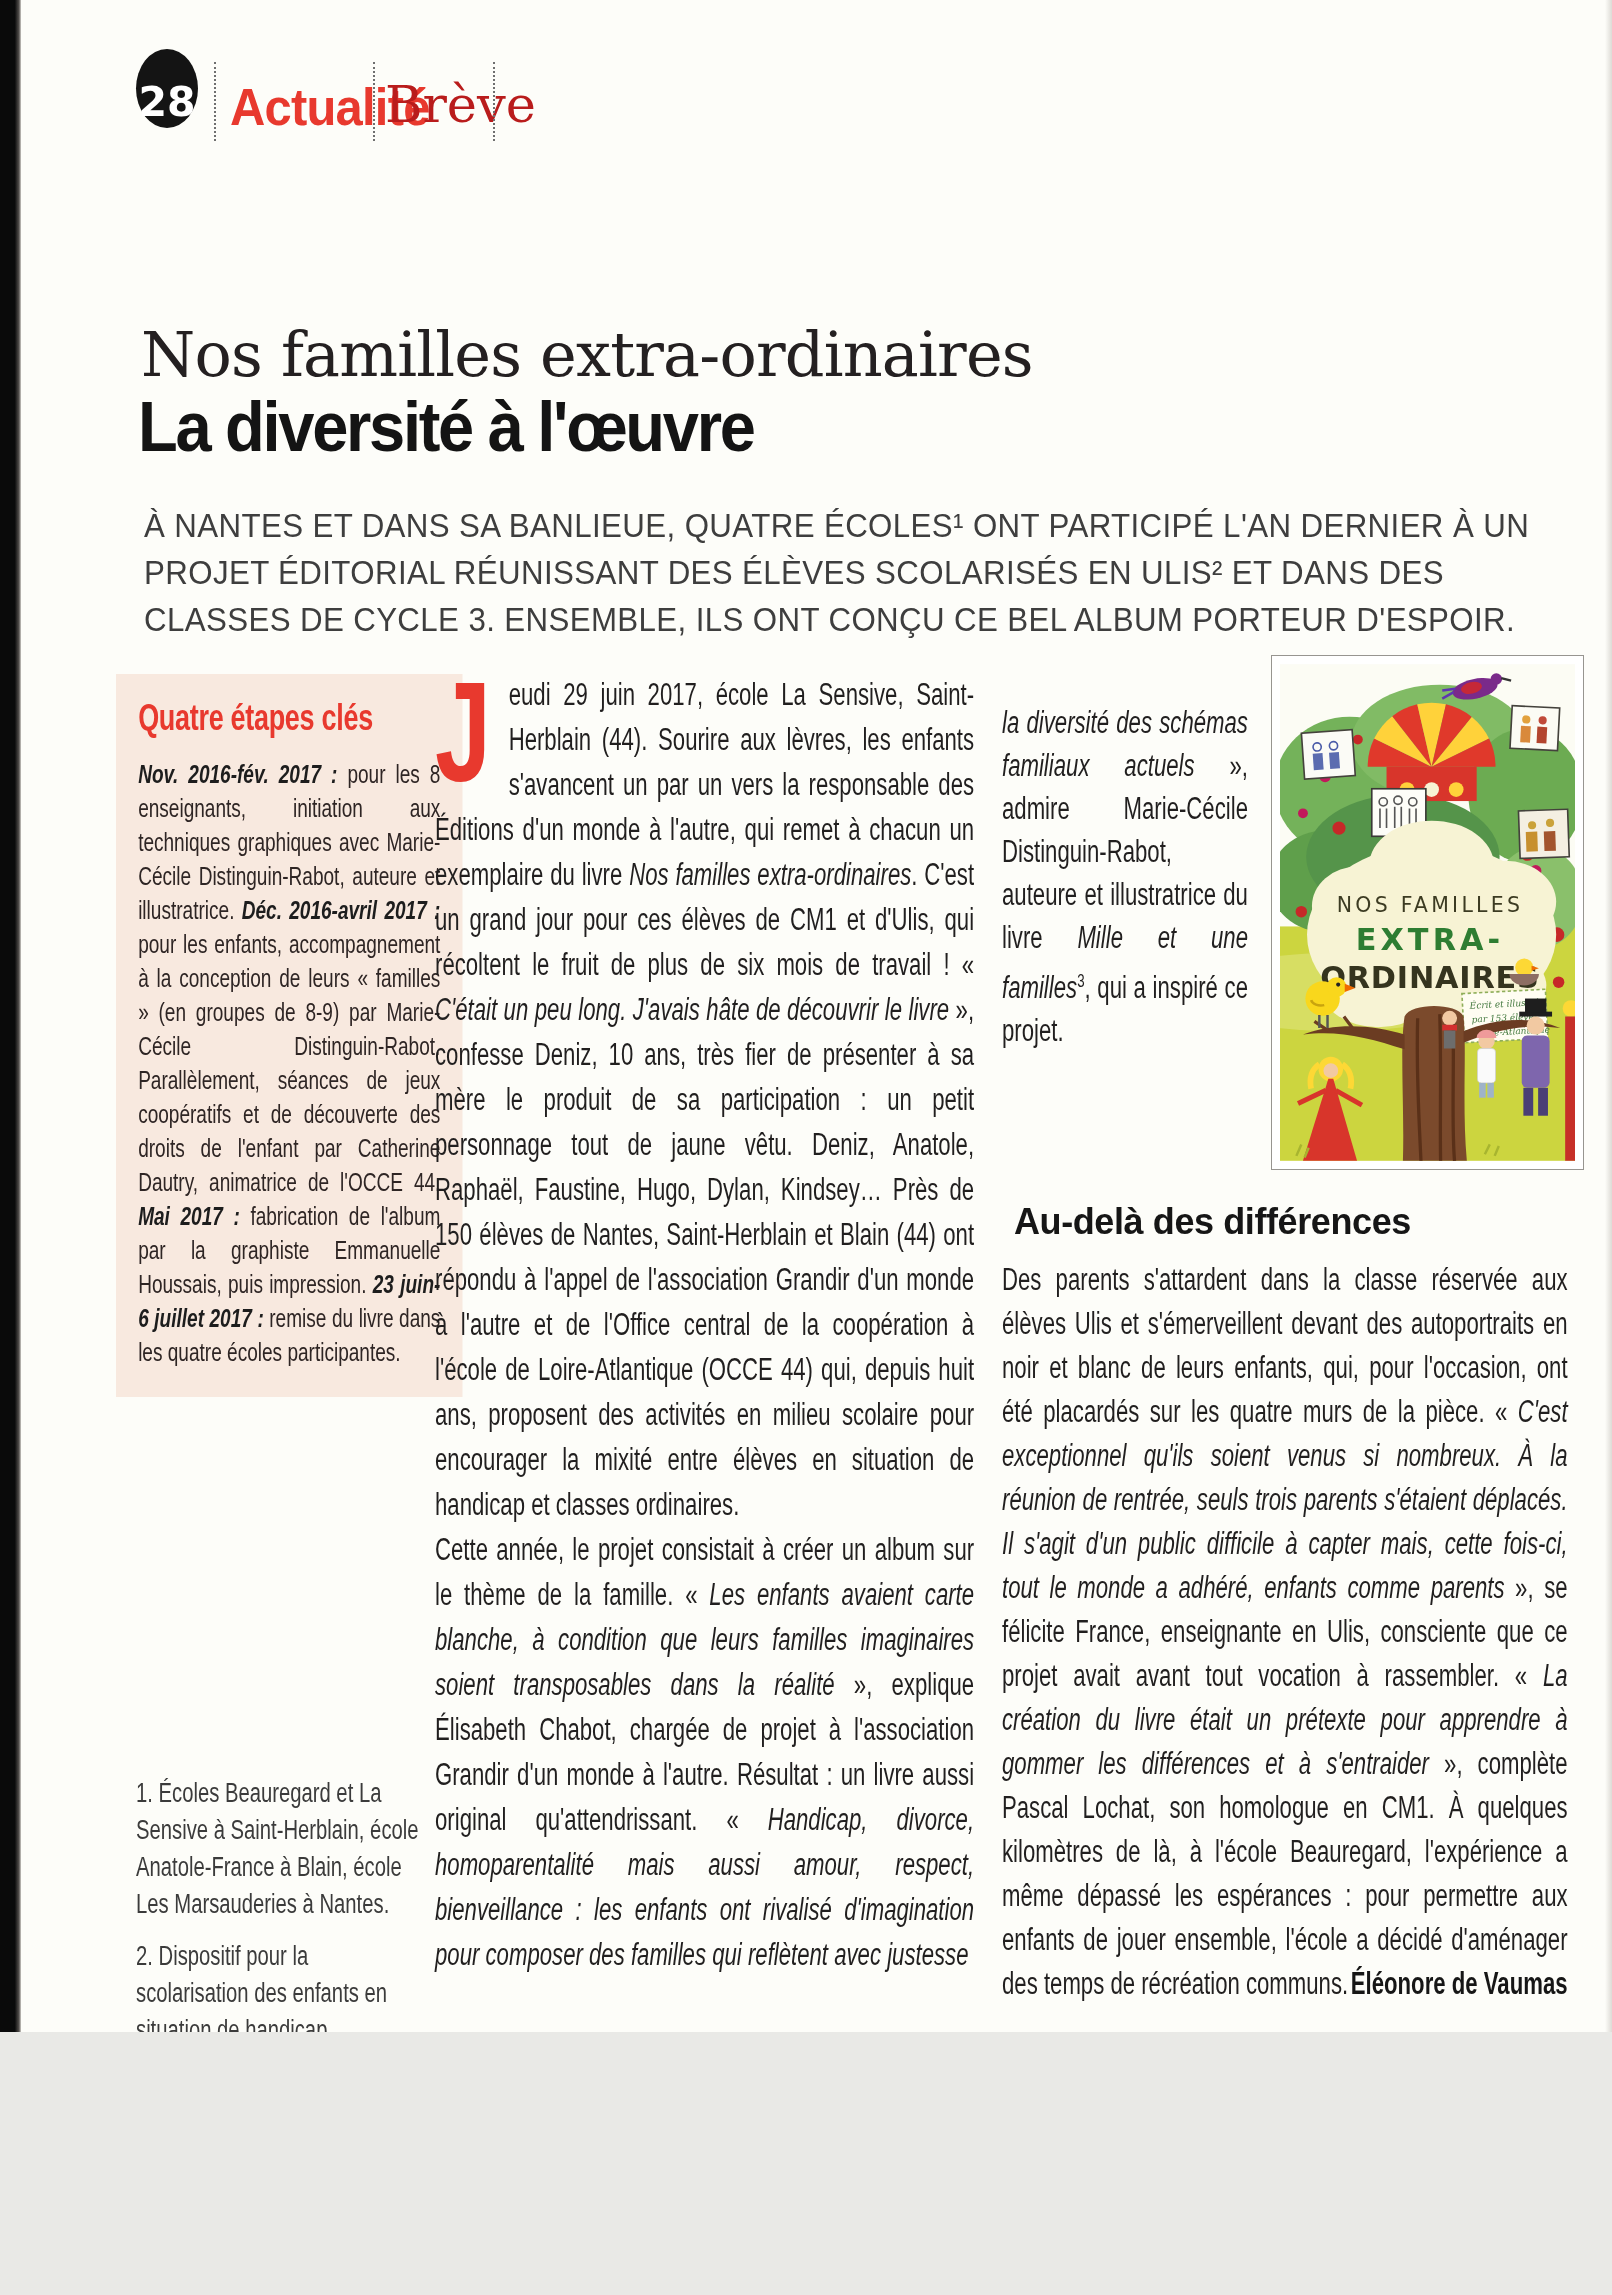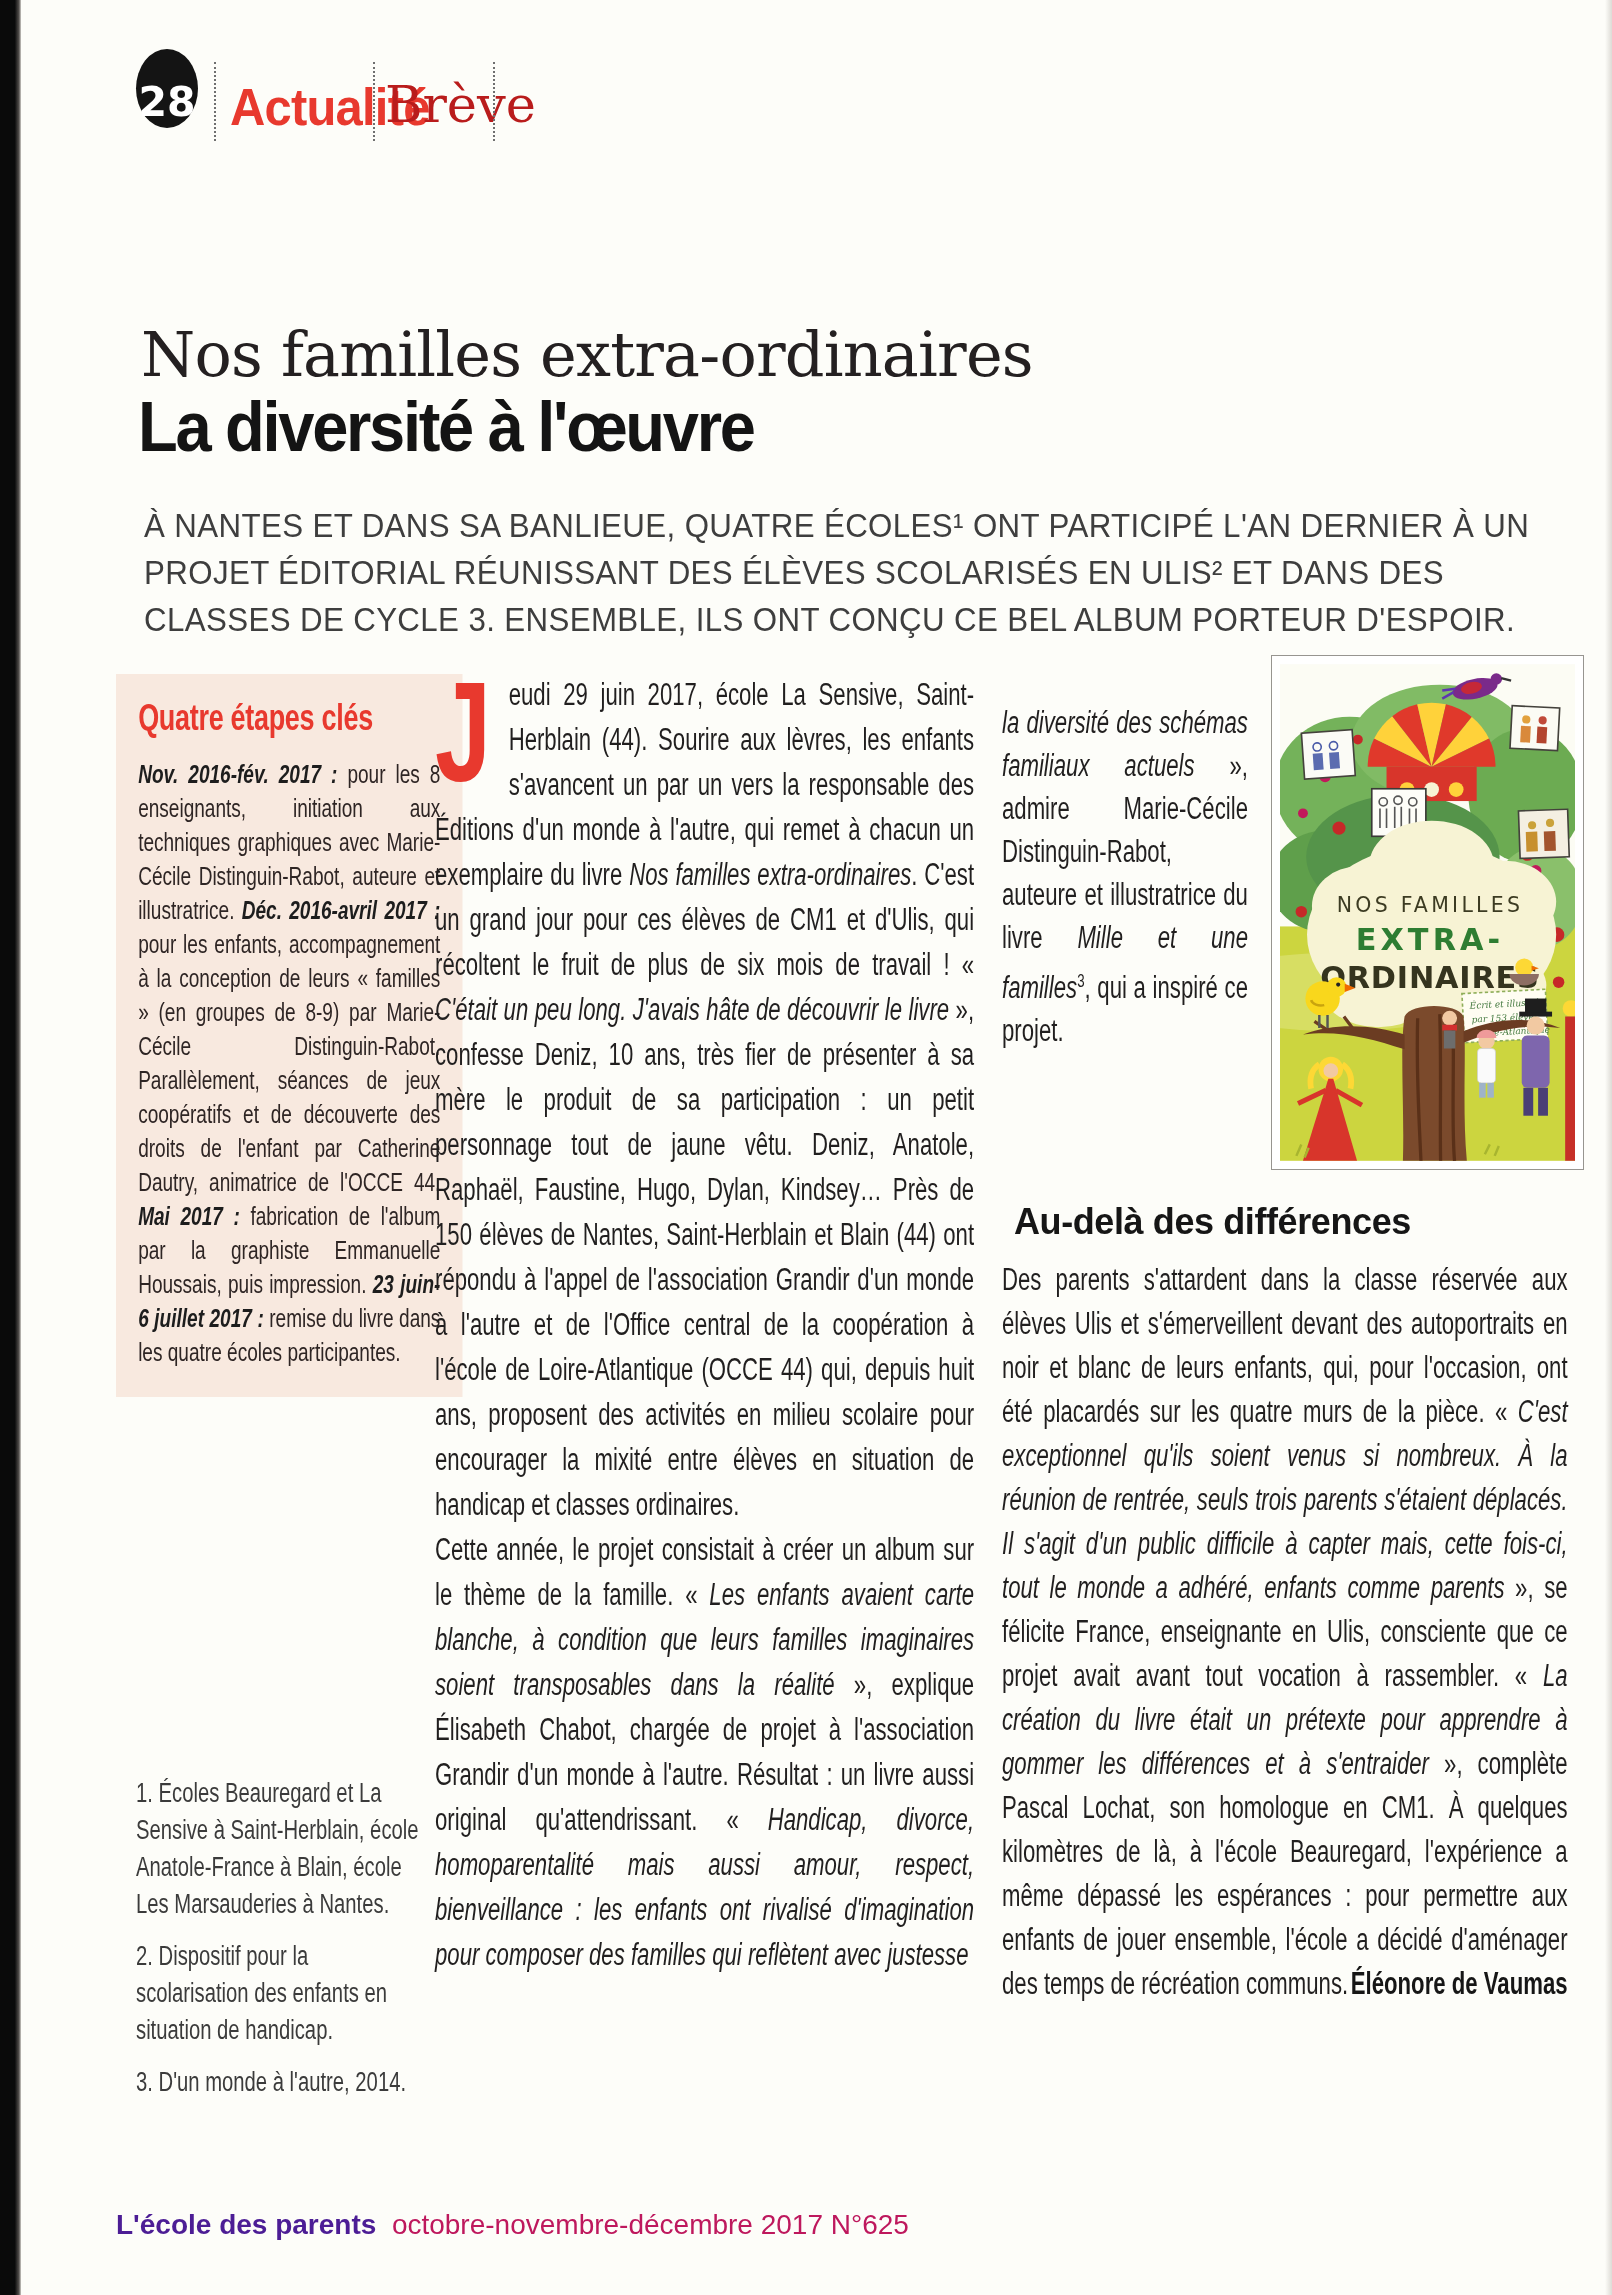--- a/index.html
+++ b/index.html
@@ -1,16 +1,16 @@
 <!DOCTYPE html>
 <html lang="fr" style="font-size:13px"><head>
 <meta charset="utf-8">
 <style>
   html,body{margin:0;padding:0;background:#e9e9e6;}
-  .page{position:relative;width:1613px;height:2295px;overflow:hidden;background:#fdfdf9;
+  .page{position:relative;width:1613px;height:2032px;overflow:hidden;background:#fdfdf9;
         font-family:"Liberation Sans","DejaVu Sans",sans-serif;color:#222;}
   .abs{position:absolute;}
 
   
   .scan-edge{left:0;top:0;width:21px;height:2295px;background:linear-gradient(90deg,#0a0a0a 0 14.8px,#55514e 19px,#cfcdc8 21px);}
   .scan-edge-right{right:0;top:0;width:8.2px;height:2295px;background:linear-gradient(270deg,#d8d6d0,#fdfdf9);}
 
   
   .page-badge{left:136px;top:49px;width:62px;height:79px;border-radius:50%;background:#141414;
               display:flex;align-items:flex-end;justify-content:center;}

